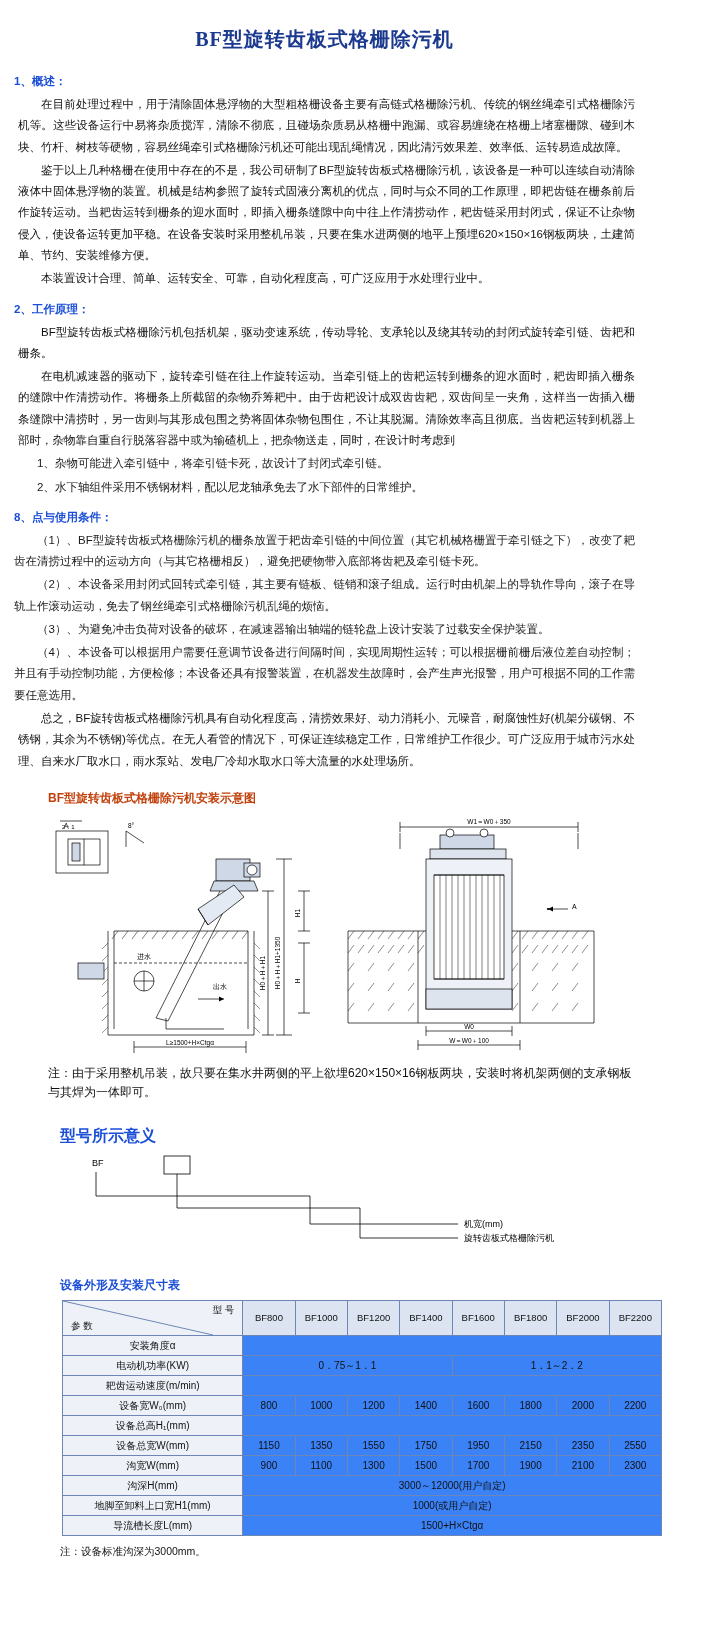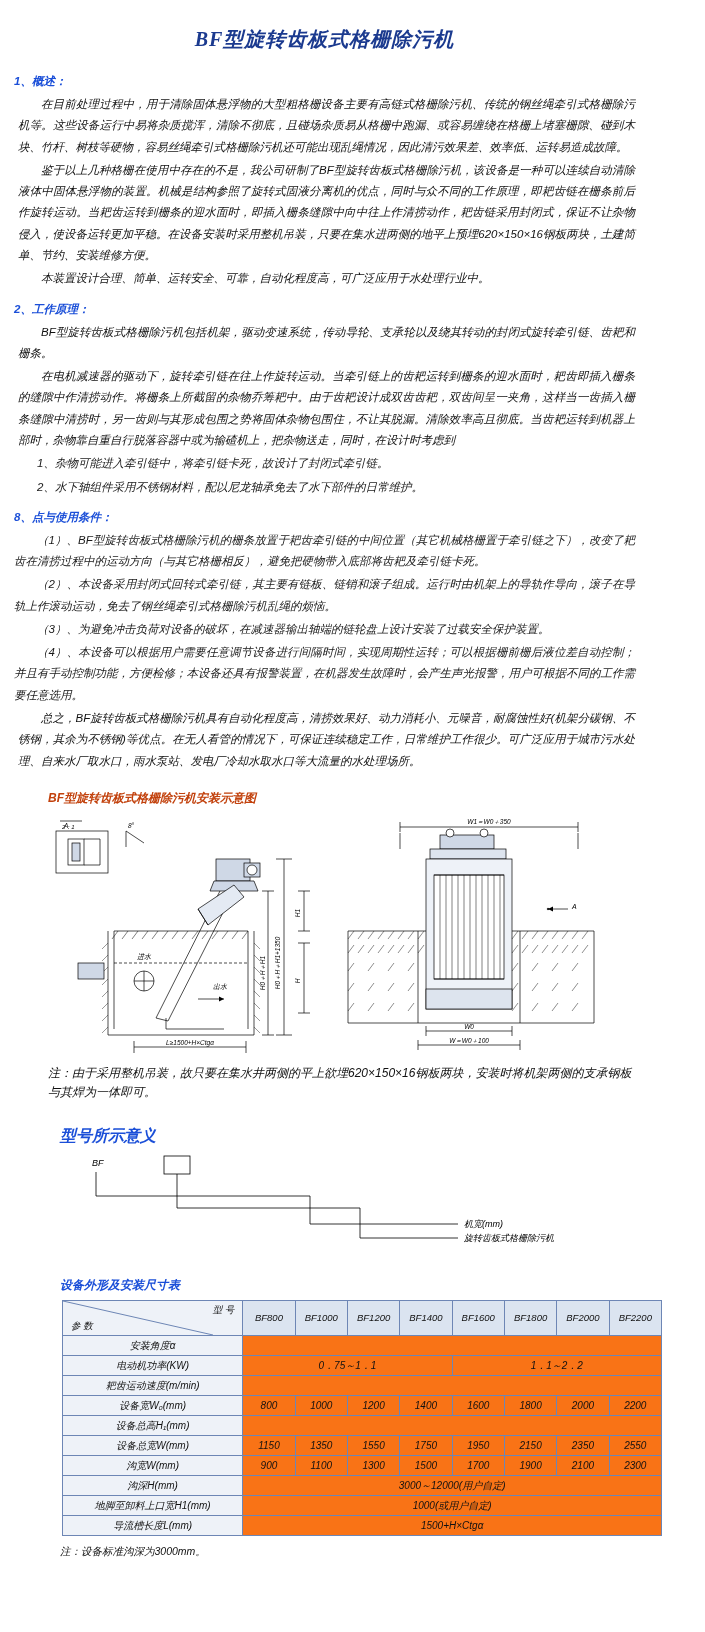--- a/index.html
+++ b/index.html
@@ -4,21 +4,21 @@
 <style>
   html,body{margin:0;padding:0;}
   body{
     width:705px;
     background:#ffffff;
     font-family:"Liberation Sans","DejaVu Sans",sans-serif;
     color:#1a1a1a;
     font-size:11px;
     line-height:1.75;
   }
-  .page{width:649px;box-sizing:border-box;padding:10px 14px 24px 14px;font-style:italic;}
+  .page{width:649px;box-sizing:border-box;padding:10px 14px 24px 14px;}
   h1.title{
     text-align:center;
     color:#1b3a8f;
     font-family:"Liberation Serif","DejaVu Serif",serif;
     font-size:20px;
     font-weight:bold;
     letter-spacing:1px;
     margin:12px 0 14px 0;
   }
   .sec-head{
@@ -78,21 +78,21 @@
     width:600px;
     font-size:10px;
     color:#111;
   }
   table.spec td,table.spec th{
     border:1px solid #6d86b5;
     height:19px;
     text-align:center;
     padding:0 2px;
     font-weight:normal;
-    background:#f97316;
+    background:#3b82f6;
   }
   table.spec tr.head td{
     background:#dbe4f0;
     font-size:9.5px;
   }
   td.lbl{
     width:150px;
     background:#eef2f8 !important;
     text-align:center;
     font-size:10px;

